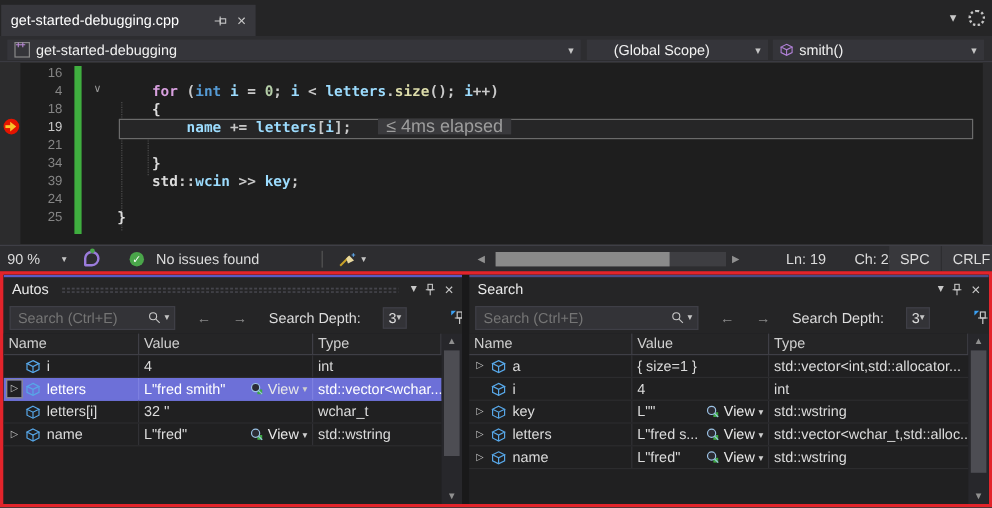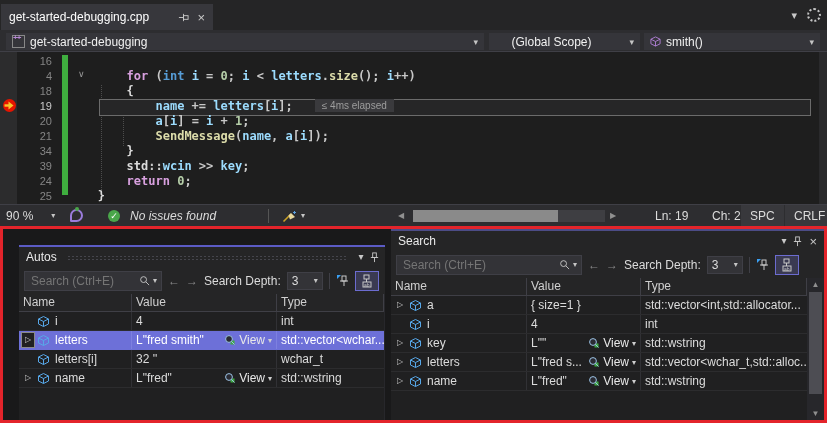--- a/index.html
+++ b/index.html
@@ -34,21 +34,21 @@
   .code-row{display:flex;height:15px;line-height:15px;font-family:"DejaVu Sans Mono",monospace;
             font-size:12px;font-weight:bold;position:relative;}
   .ln{width:52px;text-align:right;color:#858585;font-family:"Liberation Sans",sans-serif;
       font-weight:normal;font-size:11px;flex:none;}
   .ln.cur{color:#c8c8c8;}
   .lngap{width:24px;flex:none;}
   .src{white-space:pre;}
   .c-kw{color:#569cd6}.c-ctrl{color:#d8a0df}.c-var{color:#9cdcfe}.c-fn{color:#dcdcaa}
   .c-num{color:#b5cea8}.c-txt{color:#dcdcdc}.c-punc{color:#c8c8c8}
   .perftip{display:inline-block;margin-left:22px;background:#3a3a3d;color:#9d9d9d;
-           font-family:"Liberation Sans",sans-serif;font-weight:normal;font-size:10px;
+           font-family:"Liberation Sans",sans-serif;font-weight:normal;font-size:15px;
            height:13px;line-height:13px;padding:0 7px;vertical-align:1px;}
   .collapse-chev{left:78px;top:17px;color:#9a9a9a;font-size:9px;}
   .edvscroll{right:0;top:0;width:8px;height:152px;background:#2a2a2c;}
 
   
   .edstatus{left:0;top:204px;width:827px;height:22px;background:#2d2d30;border-top:1px solid #3f3f46;box-sizing:border-box;}
   .edstatus .item{position:absolute;top:0;height:21px;display:flex;align-items:center;gap:4px;color:#dcdcdc;}
   .checkcircle{width:12px;height:12px;border-radius:50%;background:#4aa64a;color:#fff;font-size:9px;
                line-height:12px;text-align:center;display:inline-block;}
   .vdiv{width:1px;height:14px;background:#555;}
@@ -62,21 +62,21 @@
   
   .bottom{left:0;top:226px;width:827px;height:197px;border:3px solid #e3242b;box-sizing:border-box;background:#19191a;}
   .panel{position:absolute;top:0;bottom:0;background:#252526;overflow:hidden;}
   .panel-accent{position:absolute;left:0;top:0;right:0;height:2px;}
   .ptitle{position:absolute;left:0;top:2px;right:0;height:20px;display:flex;align-items:center;
           padding:0 7px;box-sizing:border-box;gap:6px;color:#eaeaea;}
   .grip{flex:1;height:5px;margin:0 4px;background-image:radial-gradient(#45454c 1px,transparent 1px);background-size:4px 3px;}
   .spacer{flex:1;}
   .picon{color:#c8c8c8;font-size:10px;display:inline-flex;align-items:center;line-height:1;}
   .ptool{position:absolute;left:0;top:22px;right:0;height:27px;display:flex;align-items:center;
-         padding:0 5px;box-sizing:border-box;gap:6px;}
+         padding:0 5px;box-sizing:border-box;gap:18px;}
   .searchbox{height:20px;background:#333337;border:1px solid #3f3f46;box-sizing:border-box;
              display:flex;align-items:center;padding:0 4px;gap:3px;}
   .searchbox input{flex:1;background:transparent;border:none;outline:none;color:#999;
                    font-family:"Liberation Sans",sans-serif;font-size:12px;min-width:0;}
   .navarrow{color:#8a8a8a;font-size:12px;}
   .depthlabel{color:#dcdcdc;white-space:nowrap;}
   .depthbox{width:36px;height:18px;background:#333337;border:1px solid #3f3f46;box-sizing:border-box;
             display:flex;align-items:center;padding:0 4px;justify-content:space-between;color:#dcdcdc;}
   .toolsep{width:1px;height:16px;background:#3f3f46;}
   .fmtbox{width:24px;height:20px;border:1px solid #6c6cd0;background:#3a3a52;box-sizing:border-box;
@@ -191,43 +191,36 @@
           <span class="lngap"></span>
           <span class="src"><span class="c-txt">       {</span></span>
         </div>
         <div class="code-row">
           <span class="ln cur">19</span>
           <span class="lngap"></span>
           <span class="src"><span class="c-txt">           </span><span class="c-var">name</span><span class="c-punc"> += </span><span class="c-var">letters</span><span class="c-punc">[</span><span class="c-var">i</span><span class="c-punc">];</span></span>
           <span class="perftip">≤ 4ms elapsed</span>
         </div>
         <div class="code-row">
-          <span class="ln">20</span>
-          <span class="lngap"></span>
-          <span class="src"><span class="c-txt">           </span><span class="c-var">a</span><span class="c-punc">[</span><span class="c-var">i</span><span class="c-punc">] = </span><span class="c-var">i</span><span class="c-punc"> + </span><span class="c-num">1</span><span class="c-punc">;</span></span>
-        </div>
-        <div class="code-row">
           <span class="ln">21</span>
           <span class="lngap"></span>
-          <span class="src"><span class="c-txt">           </span><span class="c-fn">SendMessage</span><span class="c-punc">(</span><span class="c-var">name</span><span class="c-punc">, </span><span class="c-var">a</span><span class="c-punc">[</span><span class="c-var">i</span><span class="c-punc">]);</span></span>
         </div>
         <div class="code-row">
           <span class="ln">34</span>
           <span class="lngap"></span>
           <span class="src"><span class="c-txt">       }</span></span>
         </div>
         <div class="code-row">
           <span class="ln">39</span>
           <span class="lngap"></span>
           <span class="src"><span class="c-txt">       </span><span class="c-txt">std</span><span class="c-punc">::</span><span class="c-var">wcin</span><span class="c-punc"> &gt;&gt; </span><span class="c-var">key</span><span class="c-punc">;</span></span>
         </div>
         <div class="code-row">
           <span class="ln">24</span>
           <span class="lngap"></span>
-          <span class="src"><span class="c-txt">       </span><span class="c-ctrl">return</span><span class="c-txt"> </span><span class="c-num">0</span><span class="c-punc">;</span></span>
         </div>
         <div class="code-row">
           <span class="ln">25</span>
           <span class="lngap"></span>
           <span class="src"><span class="c-txt">   }</span></span>
         </div>
       </div>
     <div class="abs edvscroll"></div>
   </div>
 
@@ -236,21 +229,21 @@
       <span>90 %</span>
       <span class="sarrow" style="margin-left:14px;color:#c5c5c5;">▾</span>
     </div>
     <div class="item" style="left:70px;">
       <span class="healthicon">
           <i></i>
         </span>
     </div>
     <div class="item" style="left:108px;">
       <span class="checkcircle">✓</span>
-      <span style="margin-left:6px;font-style:italic;">No issues found</span>
+      <span style="margin-left:6px;">No issues found</span>
     </div>
     <div class="item" style="left:268px;">
         <span class="vdiv"></span>
       </div>
     <div class="item" style="left:282px;">
       <svg width="15" height="14" viewBox="0 0 15 14">
         <line x1="1.5" y1="12.5" x2="9" y2="5" stroke="#c9a227" stroke-width="1.6"></line>
         <polygon points="9,4 13,8 8,10.5 6.5,6.5" fill="#e8d9a0"></polygon>
         <line x1="12.5" y1="2" x2="12.5" y2="5" stroke="#5ba0e0"></line>
           <line x1="11" y1="3.5" x2="14" y2="3.5" stroke="#5ba0e0"></line>
@@ -267,21 +260,21 @@
       <span class="sarrow">▶</span>
       </div>
     <div class="item" style="left:655px;">Ln: 19</div>
     <div class="item" style="left:712px;">Ch: 28</div>
     <div class="item statcell" style="left:741px;">SPC</div>
     <div class="item statcell" style="left:785px;">CRLF</div>
   </div>
 
   <div class="abs bottom">
 
-    <div class="panel autos" style="left:16px;width:382px;margin-top:16px;">
+    <div class="panel autos" style="left:0;width:382px;">
       <div class="panel-accent" style="background:#5b5bc5;"></div>
       <div class="ptitle">
         <span>Autos</span>
         <span class="grip"></span>
         <span class="picon">▾</span>
         <span class="picon">
           <svg width="11" height="11" viewBox="0 0 12 12">
               <g stroke="#c8c8c8" fill="none">
             <rect x="4" y="1" width="4" height="5"></rect>
                 <line x1="2" y1="6" x2="10" y2="6"></line>

